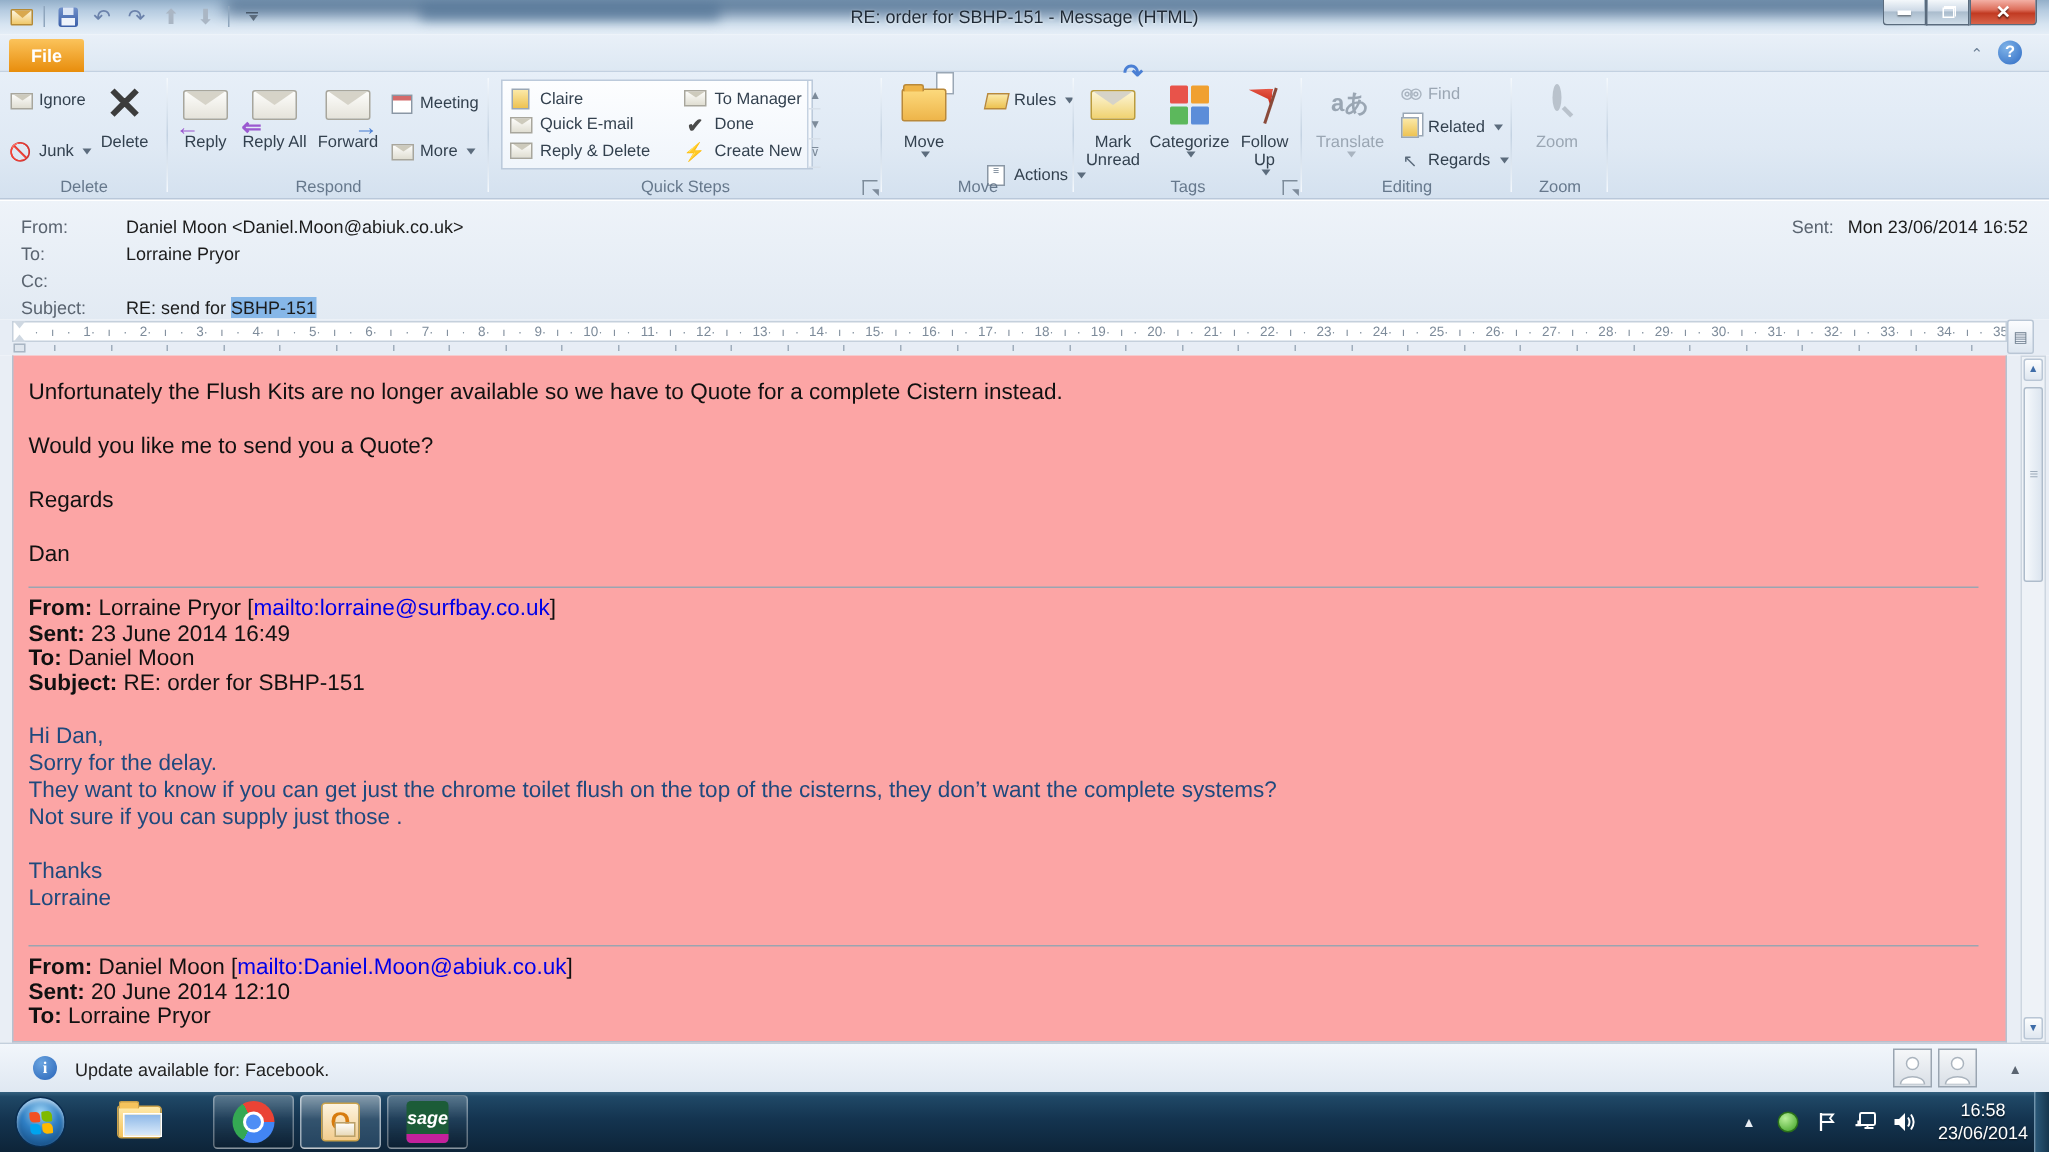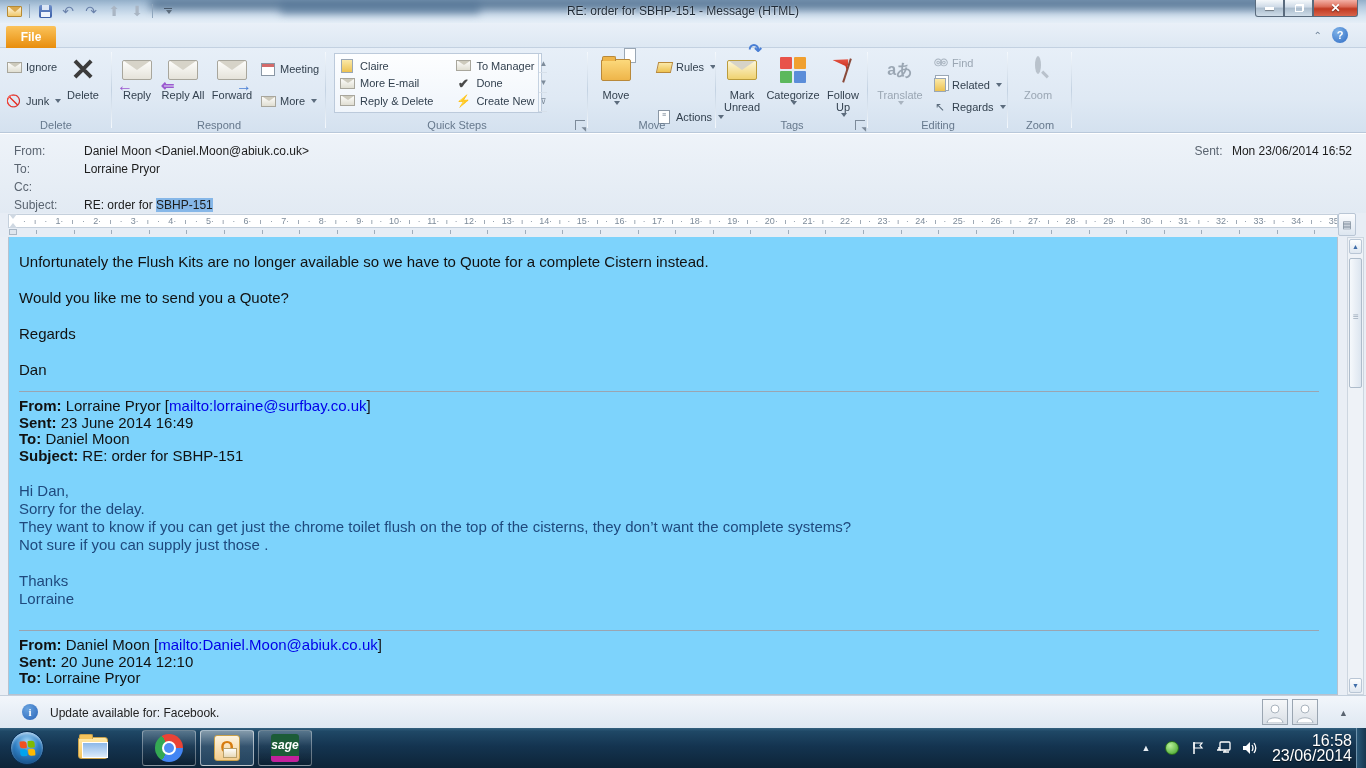--- a/index.html
+++ b/index.html
@@ -124,21 +124,21 @@
   .ind-left { position:absolute; left:9px; top:1px; width:9px; height:14px; }
   .ind-left:before { content:""; position:absolute; top:0; left:0; border-left:4px solid transparent; border-right:4px solid transparent; border-top:5px solid #cfd8e2; }
   .ind-left:after { content:""; position:absolute; bottom:0; left:0; border-left:4px solid transparent; border-right:4px solid transparent; border-bottom:5px solid #cfd8e2; }
   .ind-box { position:absolute; left:9px; top:16px; width:8px; height:6px; background:#dfe6ee; border:1px solid #a9b6c4; }
   #ruler-btn { position:absolute; right:10px; top:0px; width:18px; height:23px;
     background:linear-gradient(#fbfcfe,#dde6f0); border:1px solid #b9c6d5; border-radius:2px;
     display:flex; align-items:center; justify-content:center; font-size:10px; color:#6a7a8a; }
 
   
   #body-wrap { position:absolute; left:0; top:237px; width:1366px; height:458px; background:#e9eef5; }
-  #page { position:absolute; left:8px; top:0; width:1330px; height:458px; background:#7dd3fc;
+  #page { position:absolute; left:8px; top:0; width:1330px; height:458px; background:#fca5a5;
     border:1px solid #b6c2d0; border-top:none; padding:16px 0 0 10px;
     font-size:15px; color:#111; line-height:18px; overflow:hidden; }
   #page p.para { margin-bottom:18px; }
   .divider { border-top:1px solid #9aa5b1; width:1300px; margin:12px 0 6px 0; }
   .qhdr div { line-height:16.5px; }
   .qhdr b { color:#111; }
   a.mlink { color:#0000e8; }
   .bluetxt { color:#1f497d; }
   .bluetxt div { line-height:18px; }
   .gap18 { height:18px; }
@@ -180,21 +180,21 @@
   .outlook-ic { width:26px; height:26px; background:linear-gradient(#fdf3df,#f3cd8e); border:1px solid #caa14a; border-radius:3px;
     color:#d77b0e; font-weight:bold; font-size:17px; text-align:center; line-height:24px; position:relative; }
   .outlook-ic:after { content:""; position:absolute; right:2px; bottom:2px; width:12px; height:8px; background:linear-gradient(#fdfdfb,#e8d9b8); border:1px solid #b9a06a; }
   .sage-ic { width:28px; height:28px; background:#1c5c38; border-radius:3px; position:relative;
     color:#fff; font-size:12px; font-weight:bold; text-align:center; line-height:22px; font-style:italic; }
   .sage-ic:after { content:""; position:absolute; left:0; bottom:0; width:100%; height:6px; background:#c3219c; border-radius:0 0 3px 3px; }
   #tray { position:absolute; right:14px; top:0; height:40px; display:flex; align-items:center; gap:10px; color:#fff; }
   .tray-ic { width:16px; height:16px; display:flex; align-items:center; justify-content:center; }
   #tray-chevron { color:#e8eef4; font-size:9px; }
   .green-orb { width:14px; height:14px; border-radius:50%; background:radial-gradient(circle at 35% 30%,#b9f09a,#3da023); border:1px solid #2a701a; }
-  #clock { text-align:right; font-size:16px; line-height:15px; color:#fff; text-shadow:0 1px 1px rgba(0,0,0,.6); margin-left:4px; }
+  #clock { text-align:center; font-size:12px; line-height:15px; color:#fff; text-shadow:0 1px 1px rgba(0,0,0,.6); margin-left:4px; }
   #show-desktop { position:absolute; right:0; top:0; width:10px; height:40px; background:linear-gradient(90deg,#2a5878,#17374f); border-left:1px solid #6f93ac; }
 </style>
 </head>
 <body>
 
 <div id="titlebar">
   <div id="ghost1"></div>
   <div id="ghost2"></div>
   <div id="qat">
     <span class="qat-ic">
@@ -310,21 +310,21 @@
         <div class="qs-item">
           <span class="sicon">
               <span class="sm-note y"></span>
             </span>
           <span>Claire</span>
         </div>
         <div class="qs-item">
           <span class="sicon">
               <span class="sm-env"></span>
             </span>
-          <span>More E-mail</span>
+          <span>Quick E-mail</span>
         </div>
         <div class="qs-item">
           <span class="sicon purple">
               <span class="sm-env"></span>
             </span>
           <span>Reply &amp; Delete</span>
         </div>
       </div>
       <div class="qs-col" style="margin-left:14px;">
         <div class="qs-item">
@@ -477,21 +477,21 @@
   <div class="hdr-row" style="top:28px;">
     <span class="hdr-label">To:</span>
     <span class="hdr-value">Lorraine Pryor</span>
   </div>
   <div class="hdr-row" style="top:46px;">
     <span class="hdr-label">Cc:</span>
     <span class="hdr-value"></span>
   </div>
   <div class="hdr-row" style="top:64px;">
     <span class="hdr-label">Subject:</span>
-    <span class="hdr-value"><span>RE: order for </span><span class="hl">SBHP-151</span></span>
+    <span class="hdr-value"><span>RE: send for </span><span class="hl">SBHP-151</span></span>
   </div>
   <div id="sent-row">
     <span class="hdr-label">Sent:</span>
     <span class="hdr-value">Mon 23/06/2014 16:52</span>
   </div>
 </div>
 
 <div id="ruler-area">
   <div id="ruler">
       <span class="ruler-seg">

